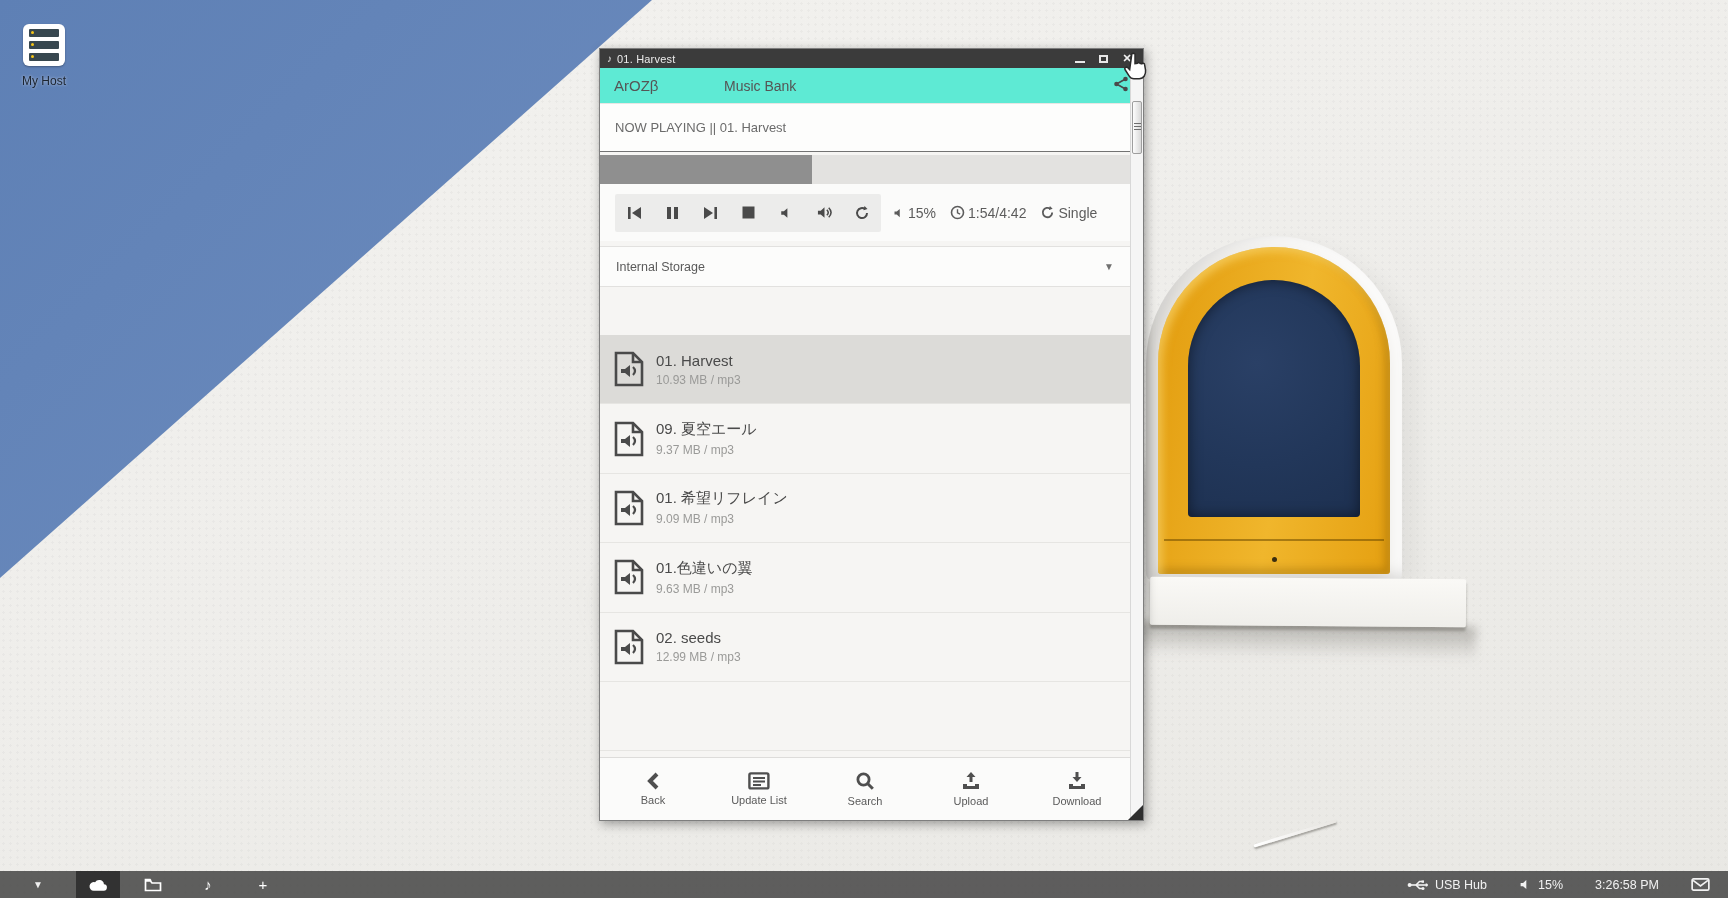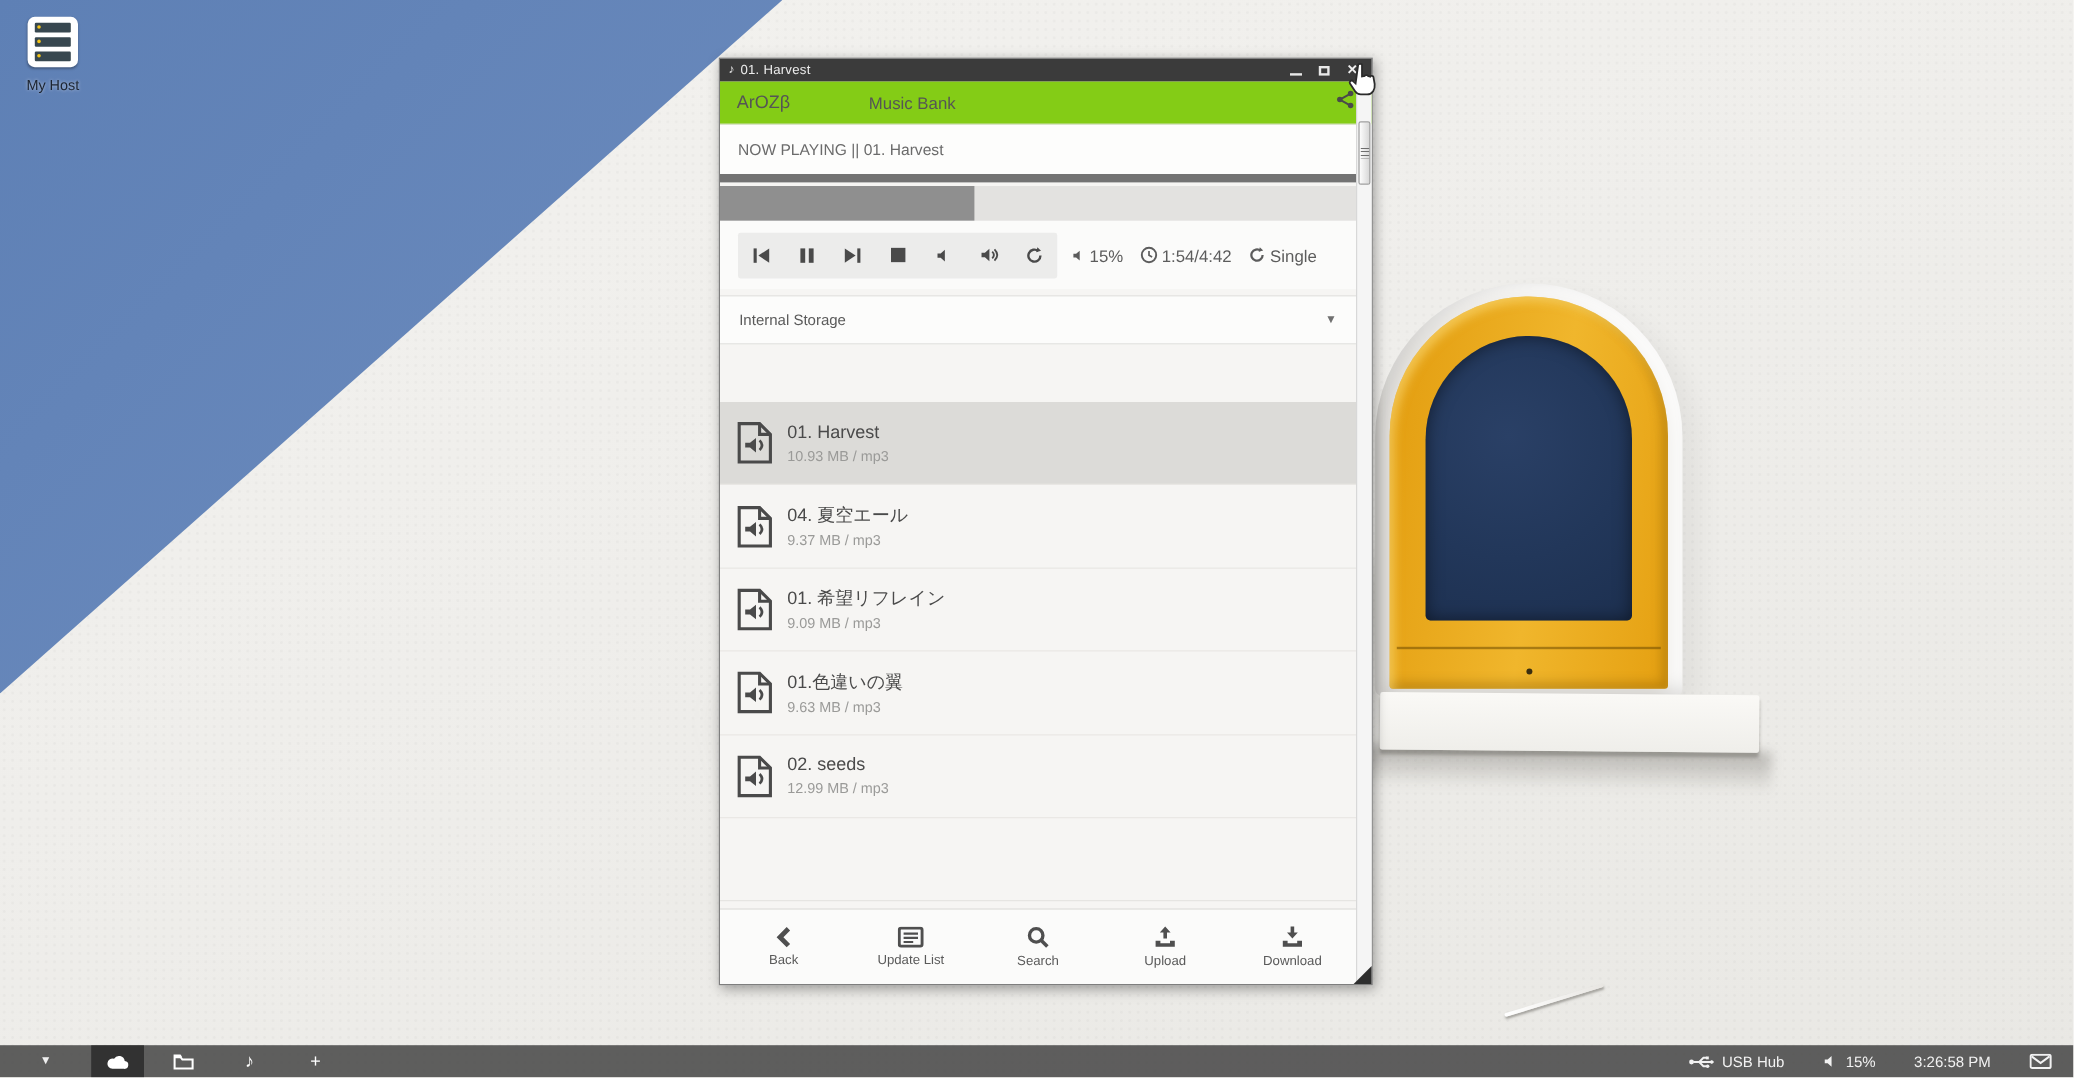--- a/index.html
+++ b/index.html
@@ -56,21 +56,21 @@
     background:linear-gradient(180deg, rgba(105,102,96,0.42), rgba(105,102,96,0));
     transform:rotate(1deg); filter:blur(5px);
   }
   .wire {
     position:absolute; left:1252px; top:832px; width:86px; height:3px;
     background:linear-gradient(90deg,#ffffff,#e8e6e2); transform:rotate(-17deg);
     box-shadow:0 2px 2px rgba(90,88,82,0.5); border-radius:2px;
   }
 
   
-  .desktop-icon { position:absolute; left:10px; top:14px; width:68px; text-align:center; cursor:default; }
+  .desktop-icon { position:absolute; left:10px; top:24px; width:68px; text-align:center; cursor:default; }
   .host-badge {
     width:42px; height:42px; margin:0 auto; background:#fff; border-radius:6px;
     padding:5px 6px; display:flex; flex-direction:column; justify-content:space-between;
     box-shadow:0 1px 2px rgba(0,0,0,0.3);
   }
   .host-bar { height:8px; background:#37474f; border-radius:1px; position:relative; }
   .host-bar::before { content:""; position:absolute; left:2px; top:2px; width:3px; height:3px; background:#f5c518; border-radius:50%; box-shadow:0 0 0 0 #f5c518; }
   .desktop-icon .lbl { margin-top:8px; font-size:12px; color:#1c2430; text-shadow:0 0 3px rgba(255,255,255,0.6); }
 
   
@@ -80,36 +80,36 @@
   }
   .titlebar { height:19px; background:#3b3b3b; color:#ececec; display:flex; align-items:center; font-size:11px; }
   .titlebar .tnote { margin:0 5px 0 7px; font-size:10px; }
   .titlebar .ttext { flex:1; letter-spacing:0.2px; }
   .winbtns { display:flex; align-items:center; gap:12px; padding-right:10px; }
   .wb { width:12px; height:12px; display:flex; align-items:center; justify-content:center; cursor:pointer; }
   .wb-min  { border-bottom:2px solid #e8e8e8; height:8px; width:10px; }
   .wb-max  { width:9px; height:8px; border:2px solid #e8e8e8; }
   .wb-close{ color:#f0f0f0; font-size:11px; font-weight:bold; }
 
-  .app-header { height:36px; display:flex; align-items:center; padding:0 14px; background:#84cc16; border-bottom:1px solid #e7e6e4; }
+  .app-header { height:36px; display:flex; align-items:center; padding:0 14px; background:#5eead4; border-bottom:1px solid #e7e6e4; }
   .brand { font-size:15px; color:#555; width:150px; }
   .app-title { flex:1; text-align:left; font-size:14px; color:#555; margin-left:-40px; }
   .share-btn { width:22px; text-align:right; color:#4a4a4a; cursor:pointer; }
 
   .content { position:absolute; left:0; top:55px; right:13px; bottom:0; overflow:hidden; }
 
   .scrollbar { position:absolute; right:0; top:19px; bottom:0; width:13px; background:#f5f5f5; border-left:1px solid #d8d8d8; }
   .thumb {
     position:absolute; left:1px; right:1px; top:33px; height:53px; border:1px solid #9e9e9e; border-radius:2px;
     background:linear-gradient(90deg,#fdfdfd,#d8d8d8);
     display:flex; align-items:center; justify-content:center;
   }
   .grip { width:7px; height:9px; background:repeating-linear-gradient(180deg,#6e6e6e 0 1px, transparent 1px 3px); }
 
-  .nowplaying { height:48px; background:#fdfdfc; display:flex; align-items:center; padding-left:15px; font-size:13px; color:#6b6b6b; border-bottom:7px solid #737373; }
+  .nowplaying { height:48px; background:#fdfdfc; display:flex; align-items:center; padding-left:15px; font-size:13px; color:#6b6b6b; border-bottom:1px solid #737373; }
   .progress-track { height:29px; background:#e3e2e0; margin-top:3px; }
   .progress-fill { height:100%; background:#8f8f8f; }
 
   .controls-row { height:57px; background:#fbfbfa; display:flex; align-items:center; padding-left:15px; }
   .btn-group { display:flex; background:#ececeb; border-radius:2px; height:38px; }
   .pbtn { width:38px; display:flex; align-items:center; justify-content:center; cursor:pointer; color:#4a4a4a; }
   .pbtn svg { display:block; }
   .ctl-info { display:flex; align-items:center; margin-left:12px; gap:14px; font-size:14px; color:#5c5c5c; }
   .ctl-item { display:flex; align-items:center; gap:3px; cursor:pointer; }
 
@@ -345,21 +345,21 @@
           <div class="song-text">
             <div class="song-title">01. Harvest</div>
             <div class="song-meta">10.93 MB / mp3</div>
           </div>
         </div>
         <div class="song-row">
           <svg class="song-icon" viewBox="0 0 30 36">
               <use href="#icn-audiofile"></use>
             </svg>
           <div class="song-text">
-            <div class="song-title">04. 夏空エール</div>
+            <div class="song-title">09. 夏空エール</div>
             <div class="song-meta">9.37 MB / mp3</div>
           </div>
         </div>
         <div class="song-row">
           <svg class="song-icon" viewBox="0 0 30 36">
               <use href="#icn-audiofile"></use>
             </svg>
           <div class="song-text">
             <div class="song-title">01. 希望リフレイン</div>
             <div class="song-meta">9.09 MB / mp3</div>

